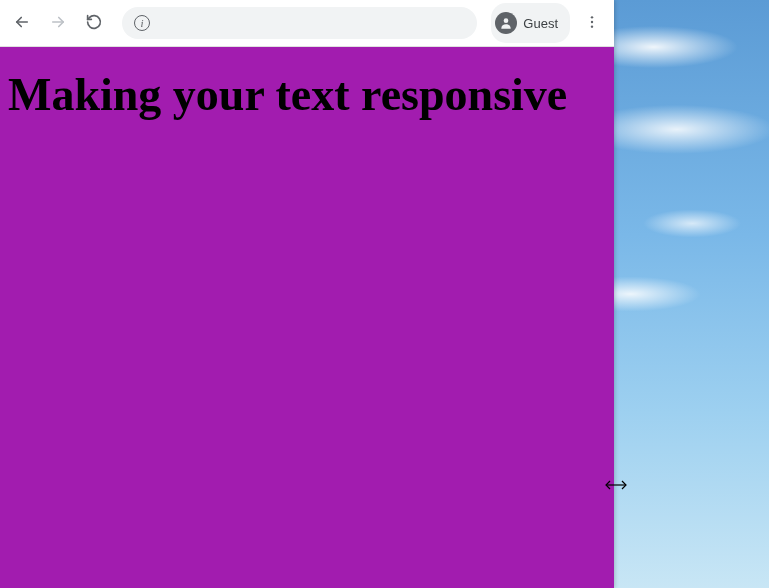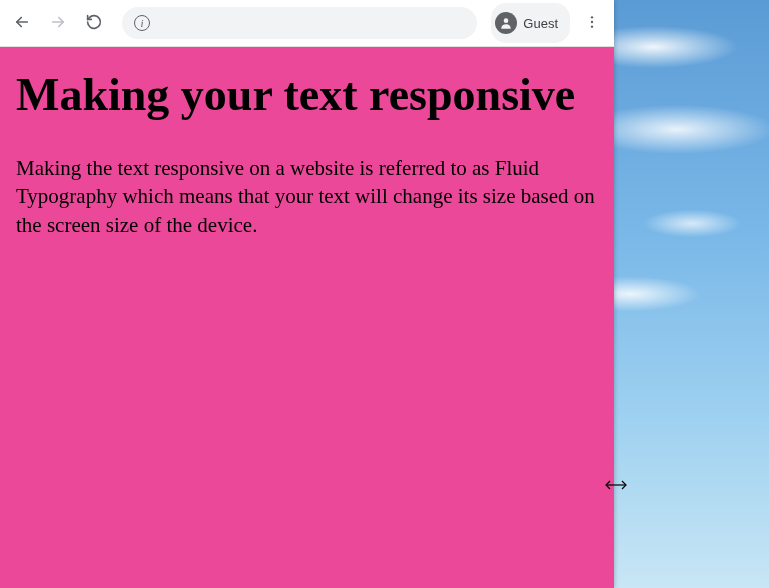--- a/index.html
+++ b/index.html
@@ -113,22 +113,22 @@
       justify-content: center;
       border-radius: 50%;
       background: transparent;
       border: none;
       cursor: pointer;
       color: #5f6368;
       margin-left: 2px;
     }
     .viewport {
       flex: 1;
-      background: #ec4899;
-      padding: 22px 2px 2px 16px;
+      background: #a21caf;
+      padding: 22px 2px 2px 8px;
       overflow: hidden;
     }
     .page-title {
       font-family: "Times New Roman", Times, serif;
       font-weight: bold;
       font-size: 46px;
       line-height: 1.15;
       color: #000;
       margin-bottom: 32px;
     }
@@ -208,21 +208,20 @@
             <circle cx="12" cy="12" r="1.8"></circle>
             <circle cx="12" cy="19" r="1.8"></circle>
           </svg>
       </span>
     </button>
 
   </div>
 
   <div class="viewport">
     <h1 class="page-title">Making your text responsive</h1>
-    <p class="page-body">Making the text responsive on a website is referred to as Fluid Typography which means that your text will change its size based on the screen size of the device.</p>
   </div>
 
 </div>
 
 <div class="resize-cursor">
   <svg viewBox="0 0 22 12" fill="none" stroke="#000" stroke-width="1.2">
     <path d="M1 6 L21 6"></path>
     <path d="M5 2 L1 6 L5 10"></path>
     <path d="M17 2 L21 6 L17 10"></path>
   </svg>

